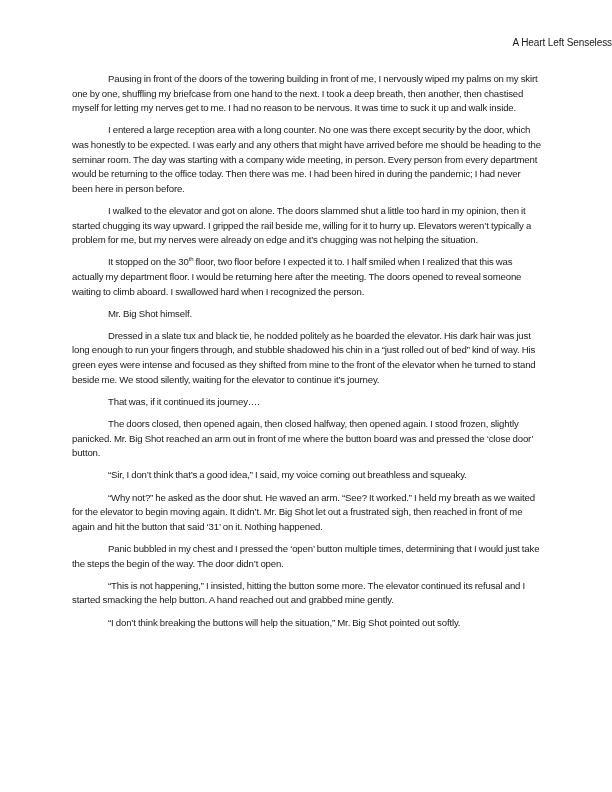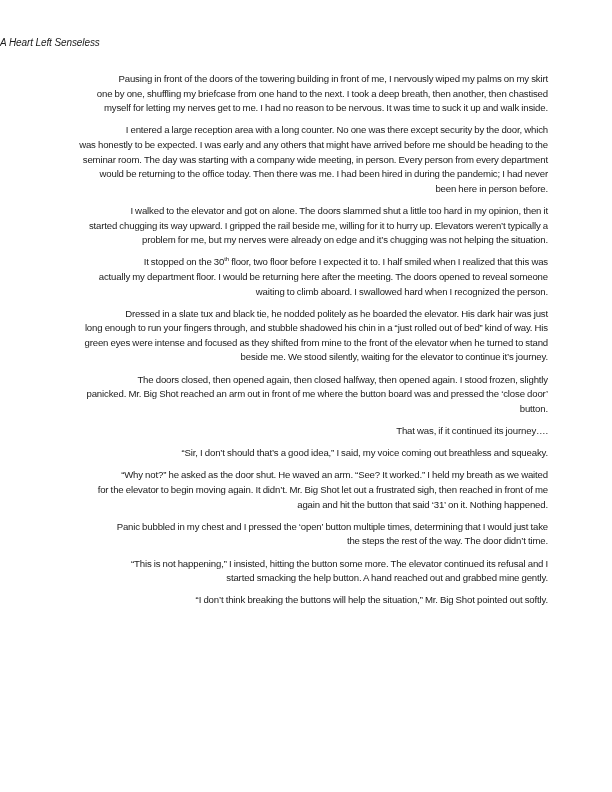--- a/index.html
+++ b/index.html
@@ -4,43 +4,43 @@
 <style>
   html, body { margin: 0; padding: 0; background: #ffffff; }
   body { width: 612px; height: 792px; overflow: hidden; position: relative; }
   .page {
     position: absolute; left: 0; top: 0; width: 612px; height: 792px;
     background: #ffffff; color: #1a1a1a;
     font-family: "Liberation Sans", "DejaVu Sans", sans-serif;
   }
   .title {
     position: absolute; top: 37px; left: 0; width: 612px;
-    text-align: left; font-size: 10px; letter-spacing: -0.1px; font-style: italic;
+    text-align: right; font-size: 10px; letter-spacing: -0.1px;
   }
   .body {
-    position: absolute; top: 72px; left: 78px; width: 470px;
+    position: absolute; top: 72px; left: 72px; width: 470px;
     font-size: 9.6px; line-height: 14.6px; letter-spacing: -0.15px;
     word-spacing: -0.3px;
-    text-align: right;
   }
   .para { margin: 0 0 7.6px 0; text-indent: 36px; }
   sup { font-size: 6px; line-height: 0; vertical-align: 4px; }
 </style>
 </head>
 <body>
 
 <div class="page">
   <div class="title">A Heart Left Senseless</div>
   <div class="body">
     <p class="para">Pausing in front of the doors of the towering building in front of me, I nervously wiped my palms on my skirt one by one, shuffling my briefcase from one hand to the next. I took a deep breath, then another, then chastised myself for letting my nerves get to me. I had no reason to be nervous. It was time to suck it up and walk inside.</p>
     <p class="para">I entered a large reception area with a long counter. No one was there except security by the door, which was honestly to be expected. I was early and any others that might have arrived before me should be heading to the seminar room. The day was starting with a company wide meeting, in person. Every person from every department would be returning to the office today. Then there was me. I had been hired in during the pandemic; I had never been here in person before.</p>
     <p class="para">I walked to the elevator and got on alone. The doors slammed shut a little too hard in my opinion, then it started chugging its way upward. I gripped the rail beside me, willing for it to hurry up. Elevators weren’t typically a problem for me, but my nerves were already on edge and it’s chugging was not helping the situation.</p>
     <p class="para"><span>It stopped on the 30</span><sup>th</sup><span> floor, two floor before I expected it to. I half smiled when I realized that this was actually my department floor. I would be returning here after the meeting. The doors opened to reveal someone waiting to climb aboard. I swallowed hard when I recognized the person.</span></p>
+    <p class="para">Mr. Big Shot himself.</p>
     <p class="para">Dressed in a slate tux and black tie, he nodded politely as he boarded the elevator. His dark hair was just long enough to run your fingers through, and stubble shadowed his chin in a “just rolled out of bed” kind of way. His green eyes were intense and focused as they shifted from mine to the front of the elevator when he turned to stand beside me. We stood silently, waiting for the elevator to continue it’s journey.</p>
+    <p class="para">That was, if it continued its journey….</p>
     <p class="para">The doors closed, then opened again, then closed halfway, then opened again. I stood frozen, slightly panicked. Mr. Big Shot reached an arm out in front of me where the button board was and pressed the ‘close door’ button.</p>
-    <p class="para">That was, if it continued its journey….</p>
-    <p class="para">“Sir, I don’t should that’s a good idea,” I said, my voice coming out breathless and squeaky.</p>
+    <p class="para">“Sir, I don’t think that’s a good idea,” I said, my voice coming out breathless and squeaky.</p>
     <p class="para">“Why not?” he asked as the door shut. He waved an arm. “See? It worked.” I held my breath as we waited for the elevator to begin moving again. It didn’t. Mr. Big Shot let out a frustrated sigh, then reached in front of me again and hit the button that said ‘31’ on it. Nothing happened.</p>
-    <p class="para">Panic bubbled in my chest and I pressed the ‘open’ button multiple times, determining that I would just take the steps the rest of the way. The door didn’t time.</p>
+    <p class="para">Panic bubbled in my chest and I pressed the ‘open’ button multiple times, determining that I would just take the steps the begin of the way. The door didn’t open.</p>
     <p class="para">“This is not happening,” I insisted, hitting the button some more. The elevator continued its refusal and I started smacking the help button. A hand reached out and grabbed mine gently.</p>
     <p class="para">“I don’t think breaking the buttons will help the situation,” Mr. Big Shot pointed out softly.</p>
   </div>
 </div>
 
 </body></html>

